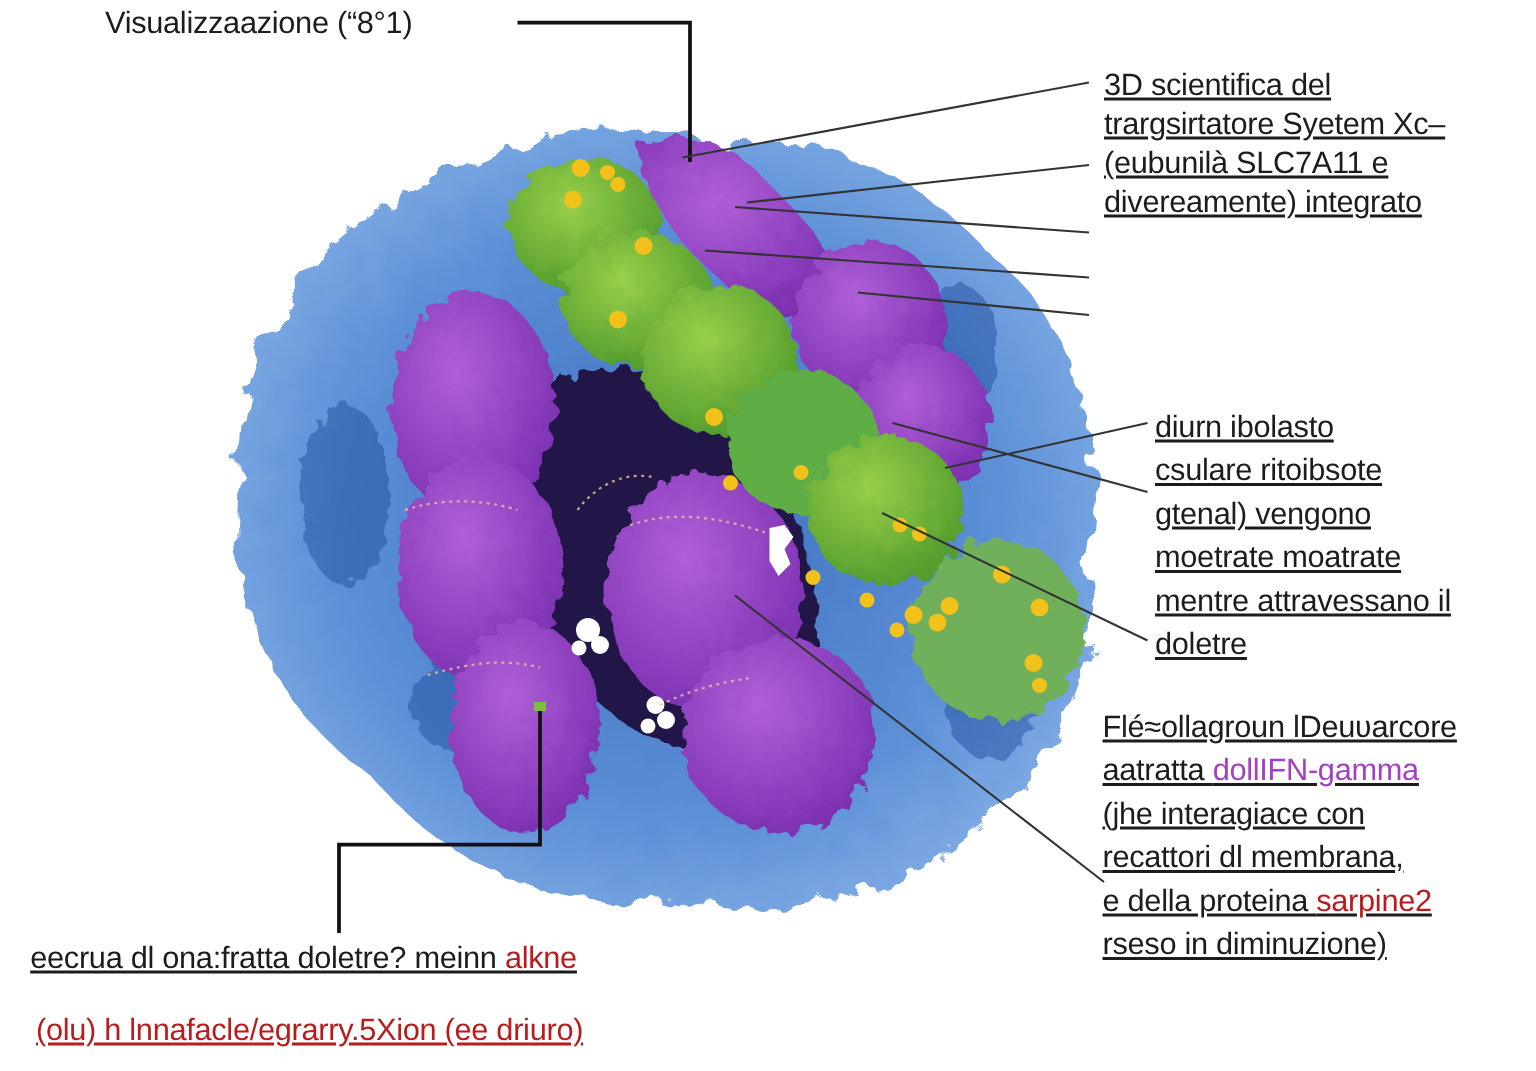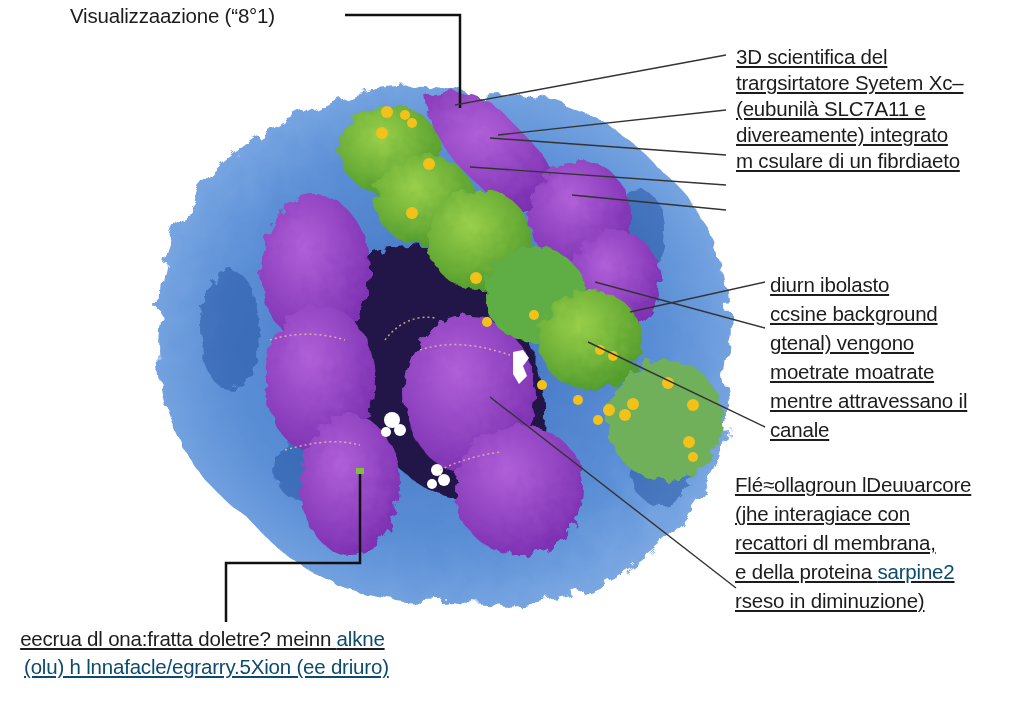--- a/index.html
+++ b/index.html
@@ -2,21 +2,21 @@
 <html><head>
 <meta charset="utf-8">
 <style>
   html, body { margin:0; padding:0; background:#ffffff; }
   body { width:1024px; height:714px; position:relative; overflow:hidden;
          font-family:"Liberation Sans", "DejaVu Sans", sans-serif; color:#1c1c1c; }
   .figure { position:absolute; left:0; top:0; width:1024px; height:714px; }
   .label { position:absolute; font-size:20.5px; line-height:25px; letter-spacing:-0.2px; white-space:nowrap; }
   .label .line { display:block;text-decoration:underline; }
   .hl-purple { color:#a43fc4; }
-  .hl-red { color:#0c4a6e; }
+  .hl-red { color:#b91c1c; }
   svg.art { position:absolute; left:0; top:0; }
 </style>
 </head>
 <body>
 
 <div class="figure">
 
   <svg class="art" width="1024" height="714" viewBox="0 0 1024 714">
     <defs>
       <radialGradient id="gBlue" cx="50%" cy="50%" r="55%">
@@ -143,38 +143,38 @@
 
   <div class="label" style="left:70px; top:3px;">
     <span>Visualizzaazione (“8°1)</span>
   </div>
 
   <div class="label" style="left:736px; top:44px; line-height:26px;">
     <span class="line">3D scientifica del</span>
     <span class="line">trargsirtatore Syetem Xc–</span>
     <span class="line">(eubunilà SLC7A11 e</span>
     <span class="line">divereamente) integrato</span>
-    <span class="line">m csulare di un fibrdiaeto</span>
   </div>
 
   <div class="label" style="left:770px; top:270px; line-height:29px;">
     <span class="line">diurn ibolasto</span>
-    <span class="line">ccsine background</span>
+    <span class="line">csulare ritoibsote</span>
     <span class="line">gtenal) vengono</span>
     <span class="line">moetrate moatrate</span>
     <span class="line">mentre attravessano il</span>
-    <span class="line">canale</span>
+    <span class="line">doletre</span>
   </div>
 
   <div class="label" style="left:735px; top:470px; line-height:29px;">
     <span class="line">Flé≈ollagroun lDeuʋarcore</span>
+    <span class="line"><span>aatratta </span><span class="hl-purple">dollIFN-gamma</span></span>
     <span class="line">(jhe interagiace con</span>
     <span class="line">recattori dl membrana,</span>
     <span class="line"><span>e della proteina </span><span class="hl-red">sarpine2</span></span>
     <span class="line">rseso in diminuzione)</span>
   </div>
 
   <div class="label" style="left:6px; top:625px; line-height:28px;">
     <span class="line" style="padding-left:10px;text-align:center;"><span>eecrua dl ona:fratta doletre? meinn </span><span class="hl-red">alkne</span></span>
-    <span class="line hl-red" style="padding-left:18px;">(olu) h lnnafacle/egrarry.5Xion (ee driuro)</span>
+    <span class="line hl-red" style="padding-left:18px;margin-top:20px;">(olu) h lnnafacle/egrarry.5Xion (ee driuro)</span>
   </div>
 
 </div>
 
 </body></html>

